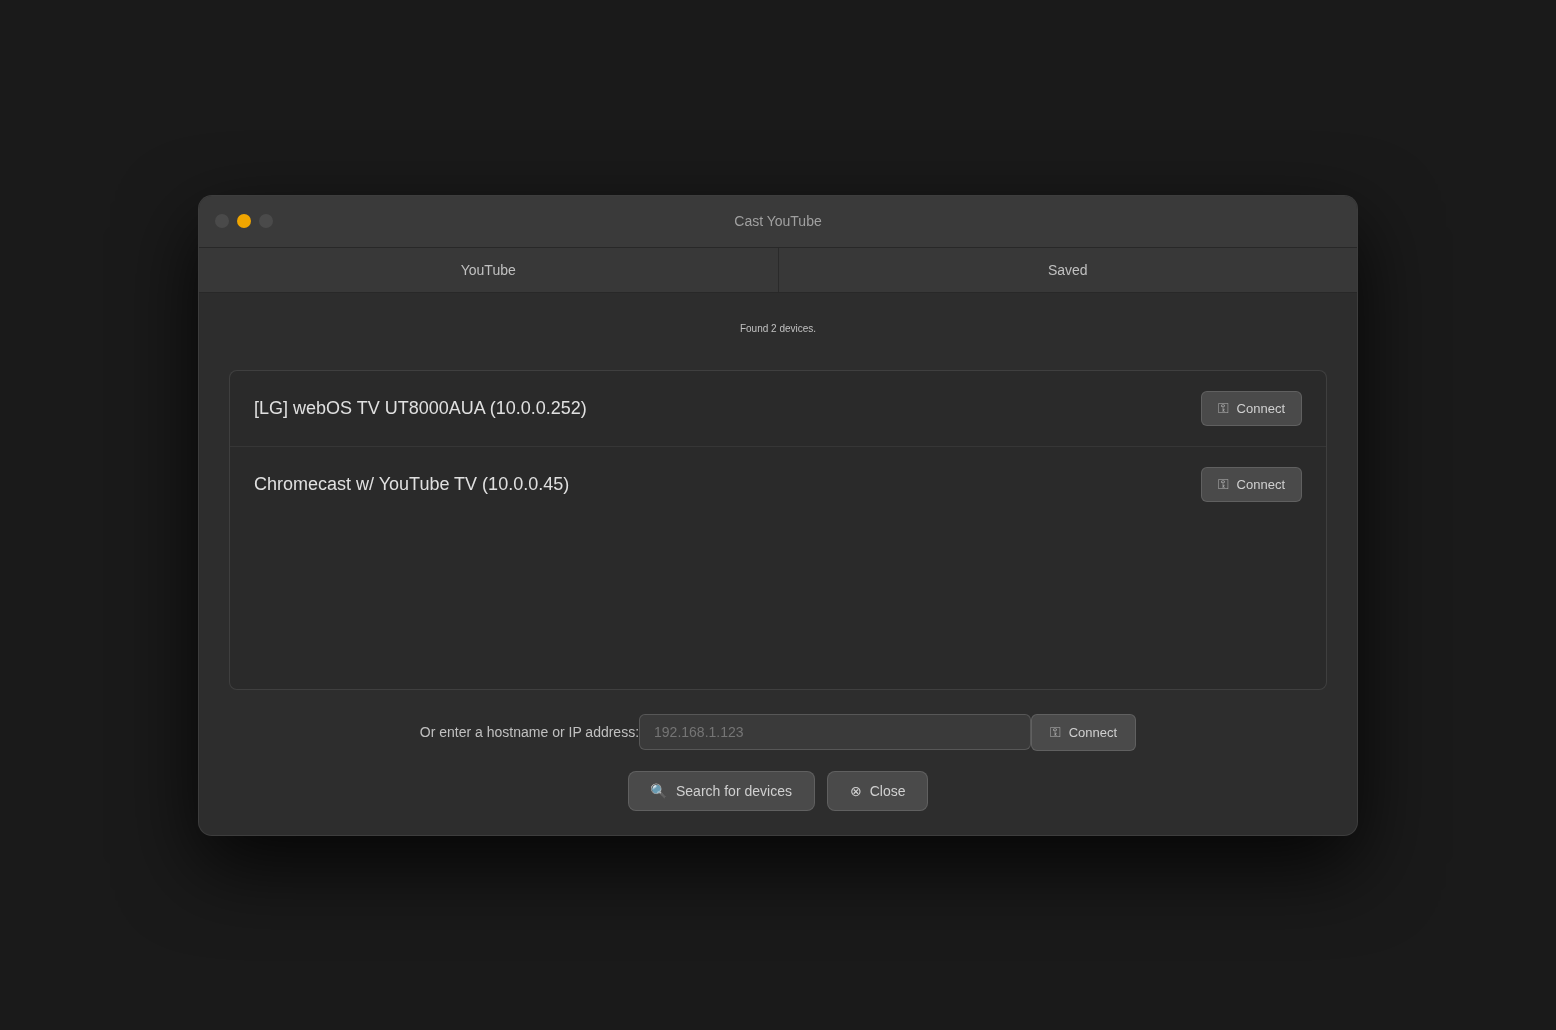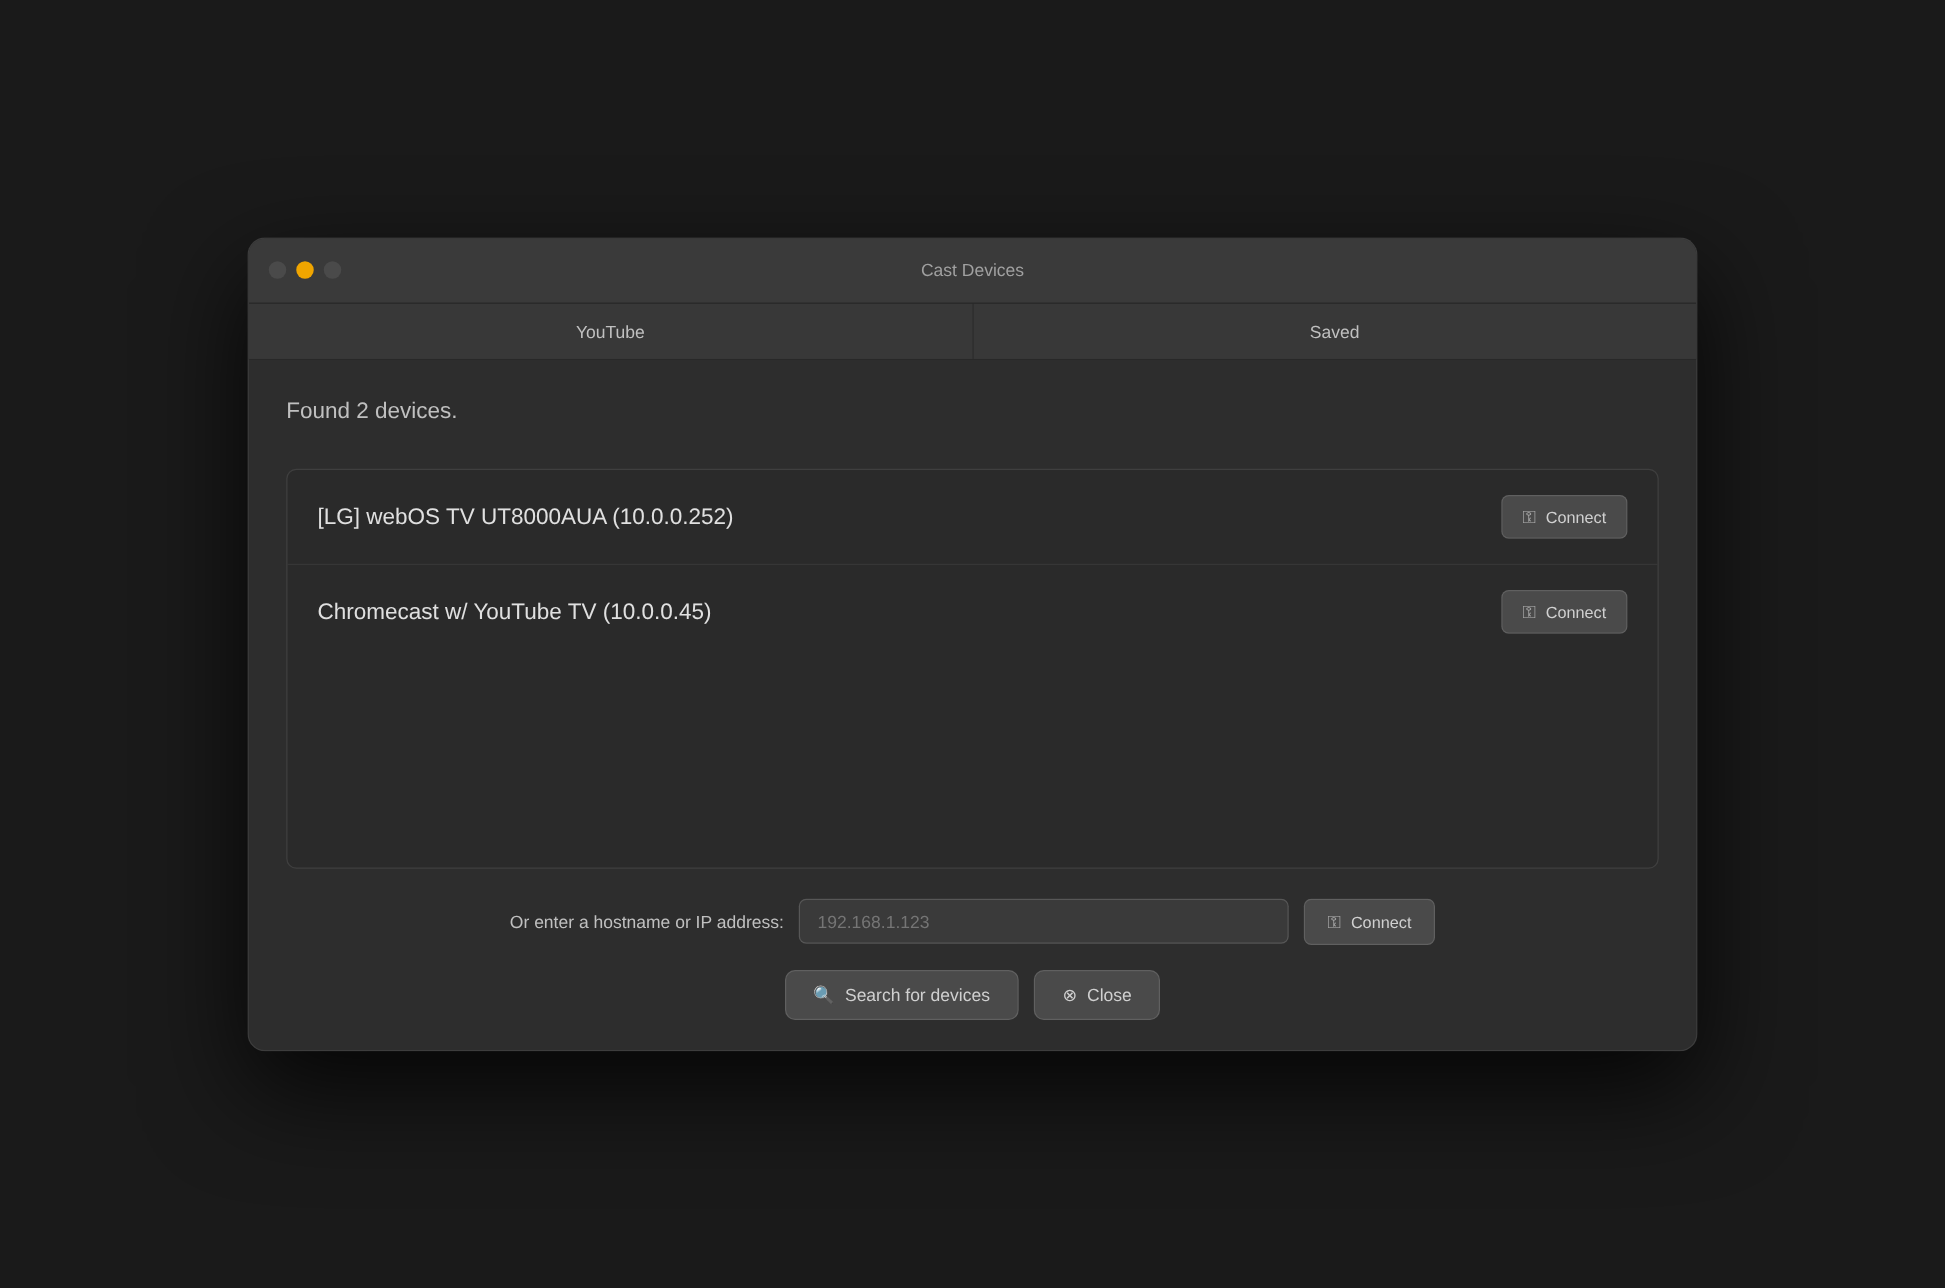--- a/index.html
+++ b/index.html
@@ -100,23 +100,23 @@
 
     .tab:not(.active) {
       background: #383838;
     }
 
     .content {
       padding: 30px 30px 24px 30px;
     }
 
     .found-text {
-      text-align: left;
+      text-align: center;
       color: #c0c0c0;
-      font-size: 18px;
+      font-size: 10px;
       margin-bottom: 36px;
     }
 
     .devices-list {
       border: 1px solid rgba(255,255,255,0.1);
       border-radius: 8px;
       background: #2a2a2a;
       overflow: hidden;
       margin-bottom: 24px;
       min-height: 320px;
@@ -154,21 +154,20 @@
 
     .cast-icon {
       font-size: 14px;
       opacity: 0.8;
     }
 
     .hostname-row {
       display: flex;
       align-items: center;
       justify-content: center;
-      gap: 12px;
       margin-bottom: 20px;
     }
 
     .hostname-label {
       color: #c0c0c0;
       font-size: 14px;
       white-space: nowrap;
     }
 
     .hostname-input {
@@ -227,21 +226,21 @@
 <body>
 
 <div class="window">
 
   <div class="titlebar">
     <div class="titlebar-buttons">
       <span class="titlebar-btn btn-close"></span>
       <span class="titlebar-btn btn-minimize"></span>
       <span class="titlebar-btn btn-maximize"></span>
     </div>
-    <span class="titlebar-title">Cast Devices</span>
+    <span class="titlebar-title">Cast YouTube</span>
   </div>
 
   <div class="tabs">
     <button class="tab">YouTube</button>
     <button class="tab">Saved</button>
   </div>
 
   <div class="content">
 
     <p class="found-text">Found 2 devices.</p>

